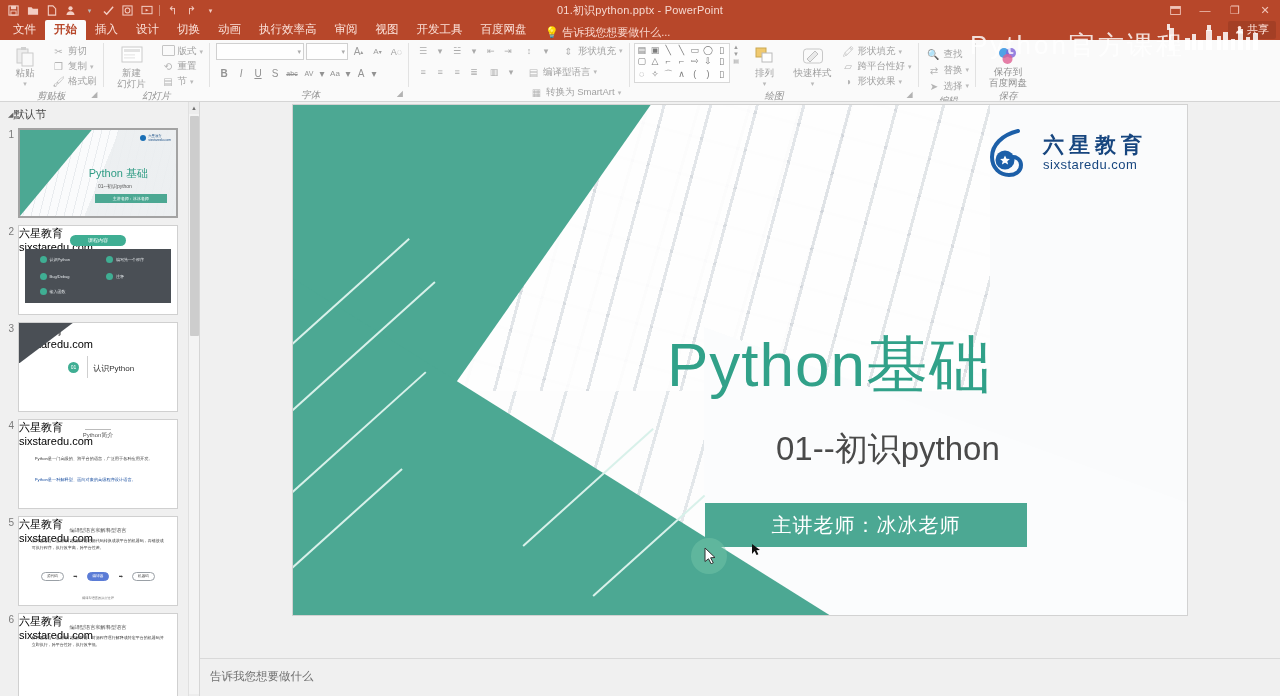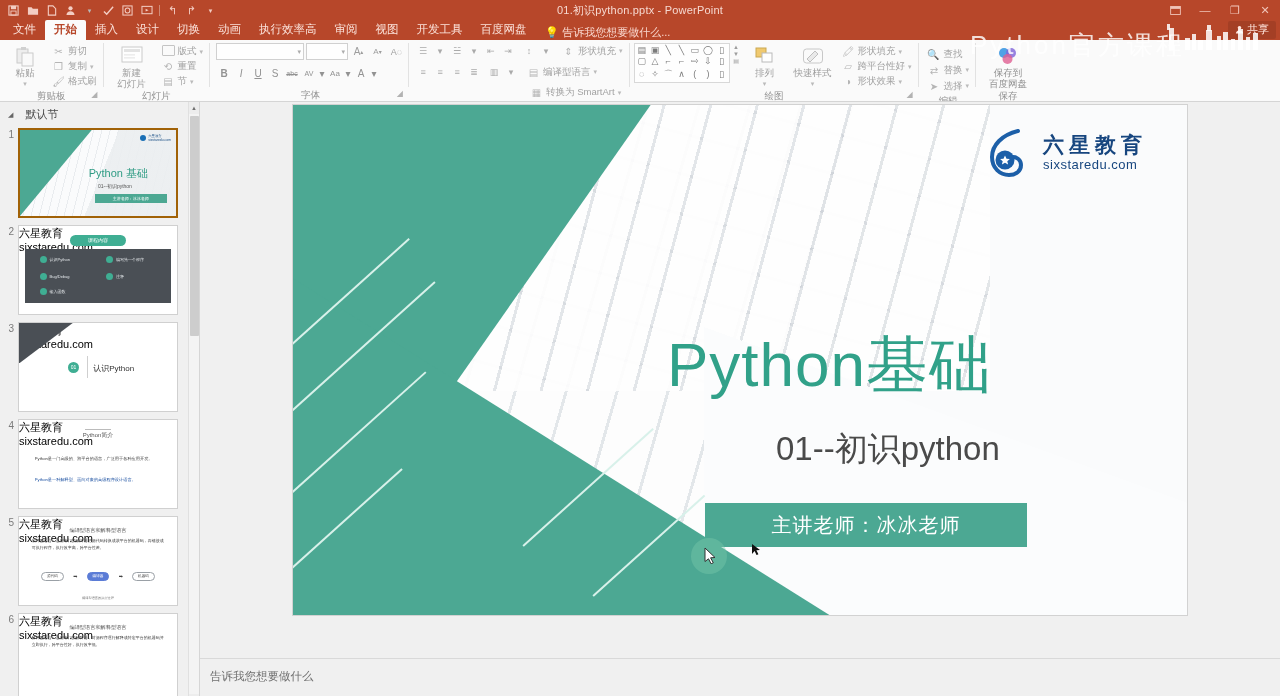--- a/index.html
+++ b/index.html
@@ -54,21 +54,21 @@
   
   #ribbon {
     height:62px; background:#fbfbfb; border-bottom:1px solid #d4d4d4;
     display:flex; align-items:stretch; position:relative; overflow:hidden;
     opacity:.96;
   }
   .grp { display:flex; flex-direction:column; position:relative; padding:1px 3px 0; }
   .grp-body { flex:1; display:flex; align-items:flex-start; gap:2px; padding-top:2px; }
   .grp-label {
     text-align:center; font-size:9.5px; color:#8d8d8d; height:13px; line-height:13px;
-    border-top:0; position:relative;
+    border-top:0; position:relative;font-style:italic;
   }
   .grp-label .dlg { position:absolute; right:2px; bottom:1px; font-size:8px; color:#b0b0b0; }
   .grp-div { width:1px; background:#e2e2e2; margin:3px 0 14px; }
 
   .bigbtn {
     display:flex; flex-direction:column; align-items:center; justify-content:flex-start;
     width:44px; padding-top:1px; color:#9a9a9a; font-size:9.5px; line-height:10.5px; text-align:center;
   }
   .bigbtn .gl { height:24px; display:flex; align-items:center; justify-content:center; }
   .smcol { display:flex; flex-direction:column; gap:0px; padding-top:1px; }
@@ -112,30 +112,30 @@
 
   
   #workarea { display:flex; height:604px; background:#f0f0f0; }
 
   
   #thumbpane {
     width:200px; background:#f0f0f0; border-right:1px solid #d6d6d6;
     position:relative; overflow:hidden;
   }
   #sectionrow {
-    display:flex; align-items:center; gap:12px; padding:5px 6px 3px 8px;
+    display:flex; align-items:center; gap:0; padding:5px 6px 3px 8px;
     font-size:11px; color:#4a4a4a;
   }
   #sectionrow .tri { font-size:7px; color:#666; }
   .thumb-item { display:flex; align-items:flex-start; gap:4px; padding:3px 8px 4px 4px; }
   .thumb-num { width:10px; text-align:right; font-size:10px; color:#7a7a7a; padding-top:1px; }
   .thumb-frame {
     width:160px; height:90px; background:#fff; border:1px solid #d0d0d0; position:relative; overflow:hidden;
   }
-  .thumb-frame.sel { border:2px solid #a16207;padding-left:30px; }
+  .thumb-frame.sel { border:2px solid #a3a3a3;padding-left:30px; }
 
   
   .mini { position:absolute; inset:0; background:#fff; overflow:hidden; font-size:4px; }
   .mini .tealtri {
     position:absolute; left:0; top:0; width:100%; height:100%;
     background:#4ca893; clip-path:polygon(0 0, 46% 0, 0 100%);
   }
   .mini .kbd {
     position:absolute; inset:0;
     background:
@@ -599,21 +599,21 @@
           <span class="caret">▾</span>
         </div>
       </div>
     </div>
     <div class="grp-label">编辑</div>
   </div>
   <div class="grp-div"></div>
 
   <div class="grp" style="padding-left:6px;">
     <div class="grp-body">
-      <div class="bigbtn" style="width:52px; color:#8d8d8d;">
+      <div class="bigbtn" style="width:52px; color:#8d8d8d;font-family:Liberation Mono, monospace;">
         <span class="gl">
           <svg width="24" height="22" viewBox="0 0 24 22">
               <circle cx="8" cy="8" r="5" fill="#2a8ee0" opacity=".85"></circle>
               <circle cx="15" cy="8" r="5" fill="#7b5ed8" opacity=".8"></circle>
               <circle cx="11.5" cy="14" r="5" fill="#e05a8e" opacity=".8"></circle>
             </svg>
         </span>
         <span>保存到</span>
         <span>百度网盘</span>
       </div>

